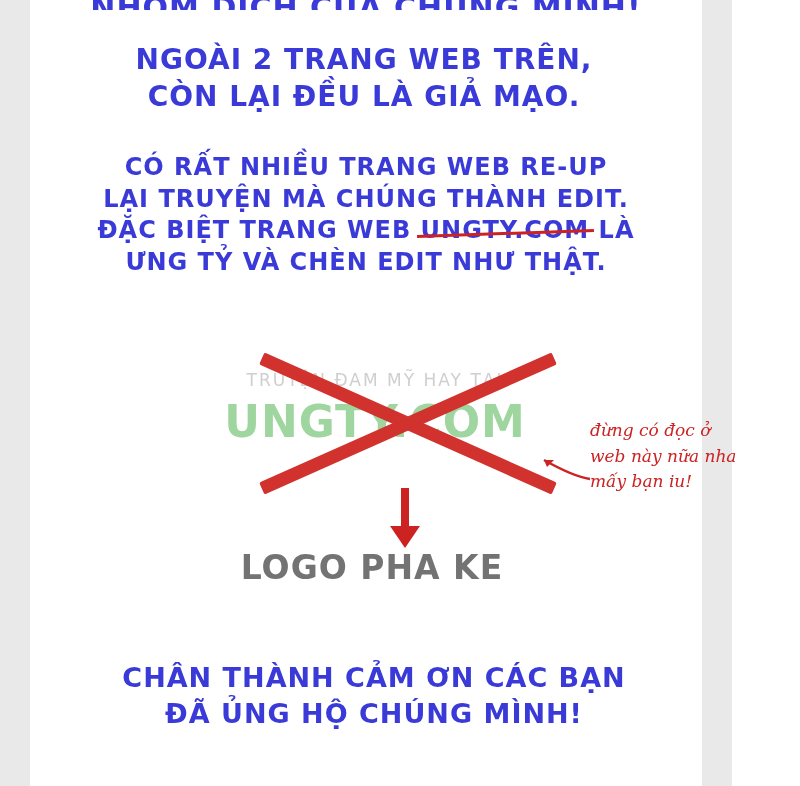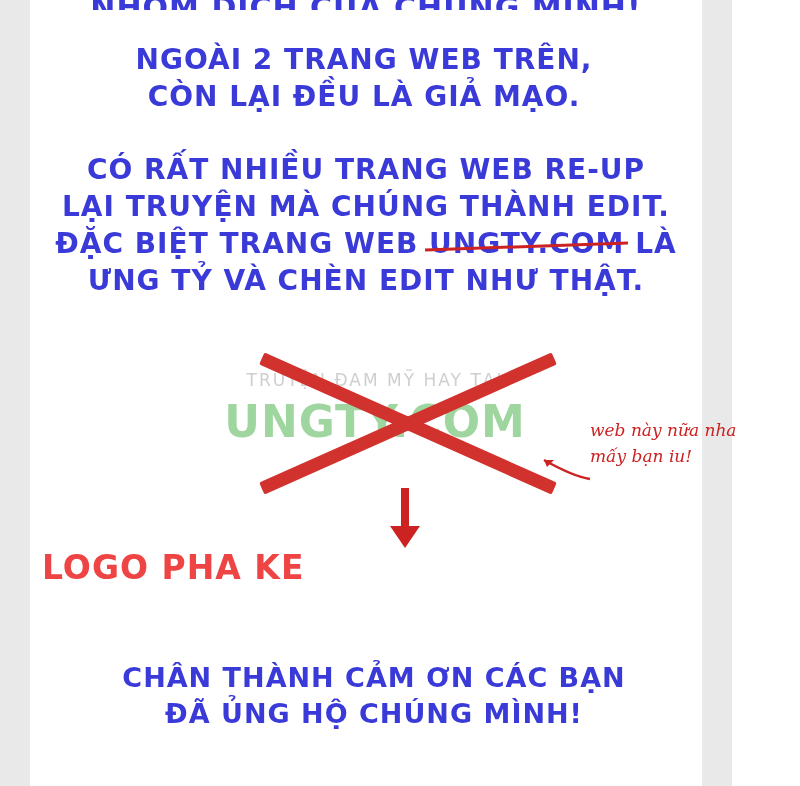--- a/index.html
+++ b/index.html
@@ -71,21 +71,21 @@
     right: 16px;
     font-size: 28px;
     margin-left: 12px;
   }
 
   .para2 {
     position: absolute;
     top: 152px;
     left: 0;
     right: 0;
-    font-size: 28px;
+    font-size: 24px;
   }
 
   .strike-word {
     position: relative;
     color: #3a3ad8;
     display: inline-block;
   }
   .strike-word::after {
     content: "";
     position: absolute;
@@ -177,22 +177,22 @@
     left: 355px;
     width: 40px;
     height: 60px;
   }
 
   .logo-fake-label {
     position: absolute;
     top: 548px;
     left: 0;
     right: 0;
-    text-align: left;
-    color: #ef4444;
+    text-align: center;
+    color: #737373;
     font-size: 33px;
     font-weight: bold;
     letter-spacing: 1px;
     font-family: "DejaVu Sans", sans-serif;
     padding-left: 12px;
   }
 
   .para3 {
     position: absolute;
     top: 660px;
@@ -241,20 +241,21 @@
       <div class="bar a"></div>
       <div class="bar b"></div>
     </div>
 
     <svg class="note-arrow" viewBox="0 0 55 28">
       <path d="M52 24 C 38 22, 22 14, 6 5" stroke="#cc2222" stroke-width="2.5" fill="none"></path>
       <path d="M6 5 L 16 5 L 9 12 Z" fill="#cc2222"></path>
     </svg>
 
     <div class="note">
+      <div>đừng có đọc ở</div>
       <div>web này nữa nha</div>
       <div>mấy bạn iu!</div>
     </div>
 
     <svg class="down-arrow" viewBox="0 0 40 60">
       <rect x="16" y="0" width="8" height="42" fill="#cc2222"></rect>
       <path d="M5 38 L 35 38 L 20 60 Z" fill="#cc2222"></path>
     </svg>
 
     <div class="logo-fake-label">LOGO PHA KE</div>

